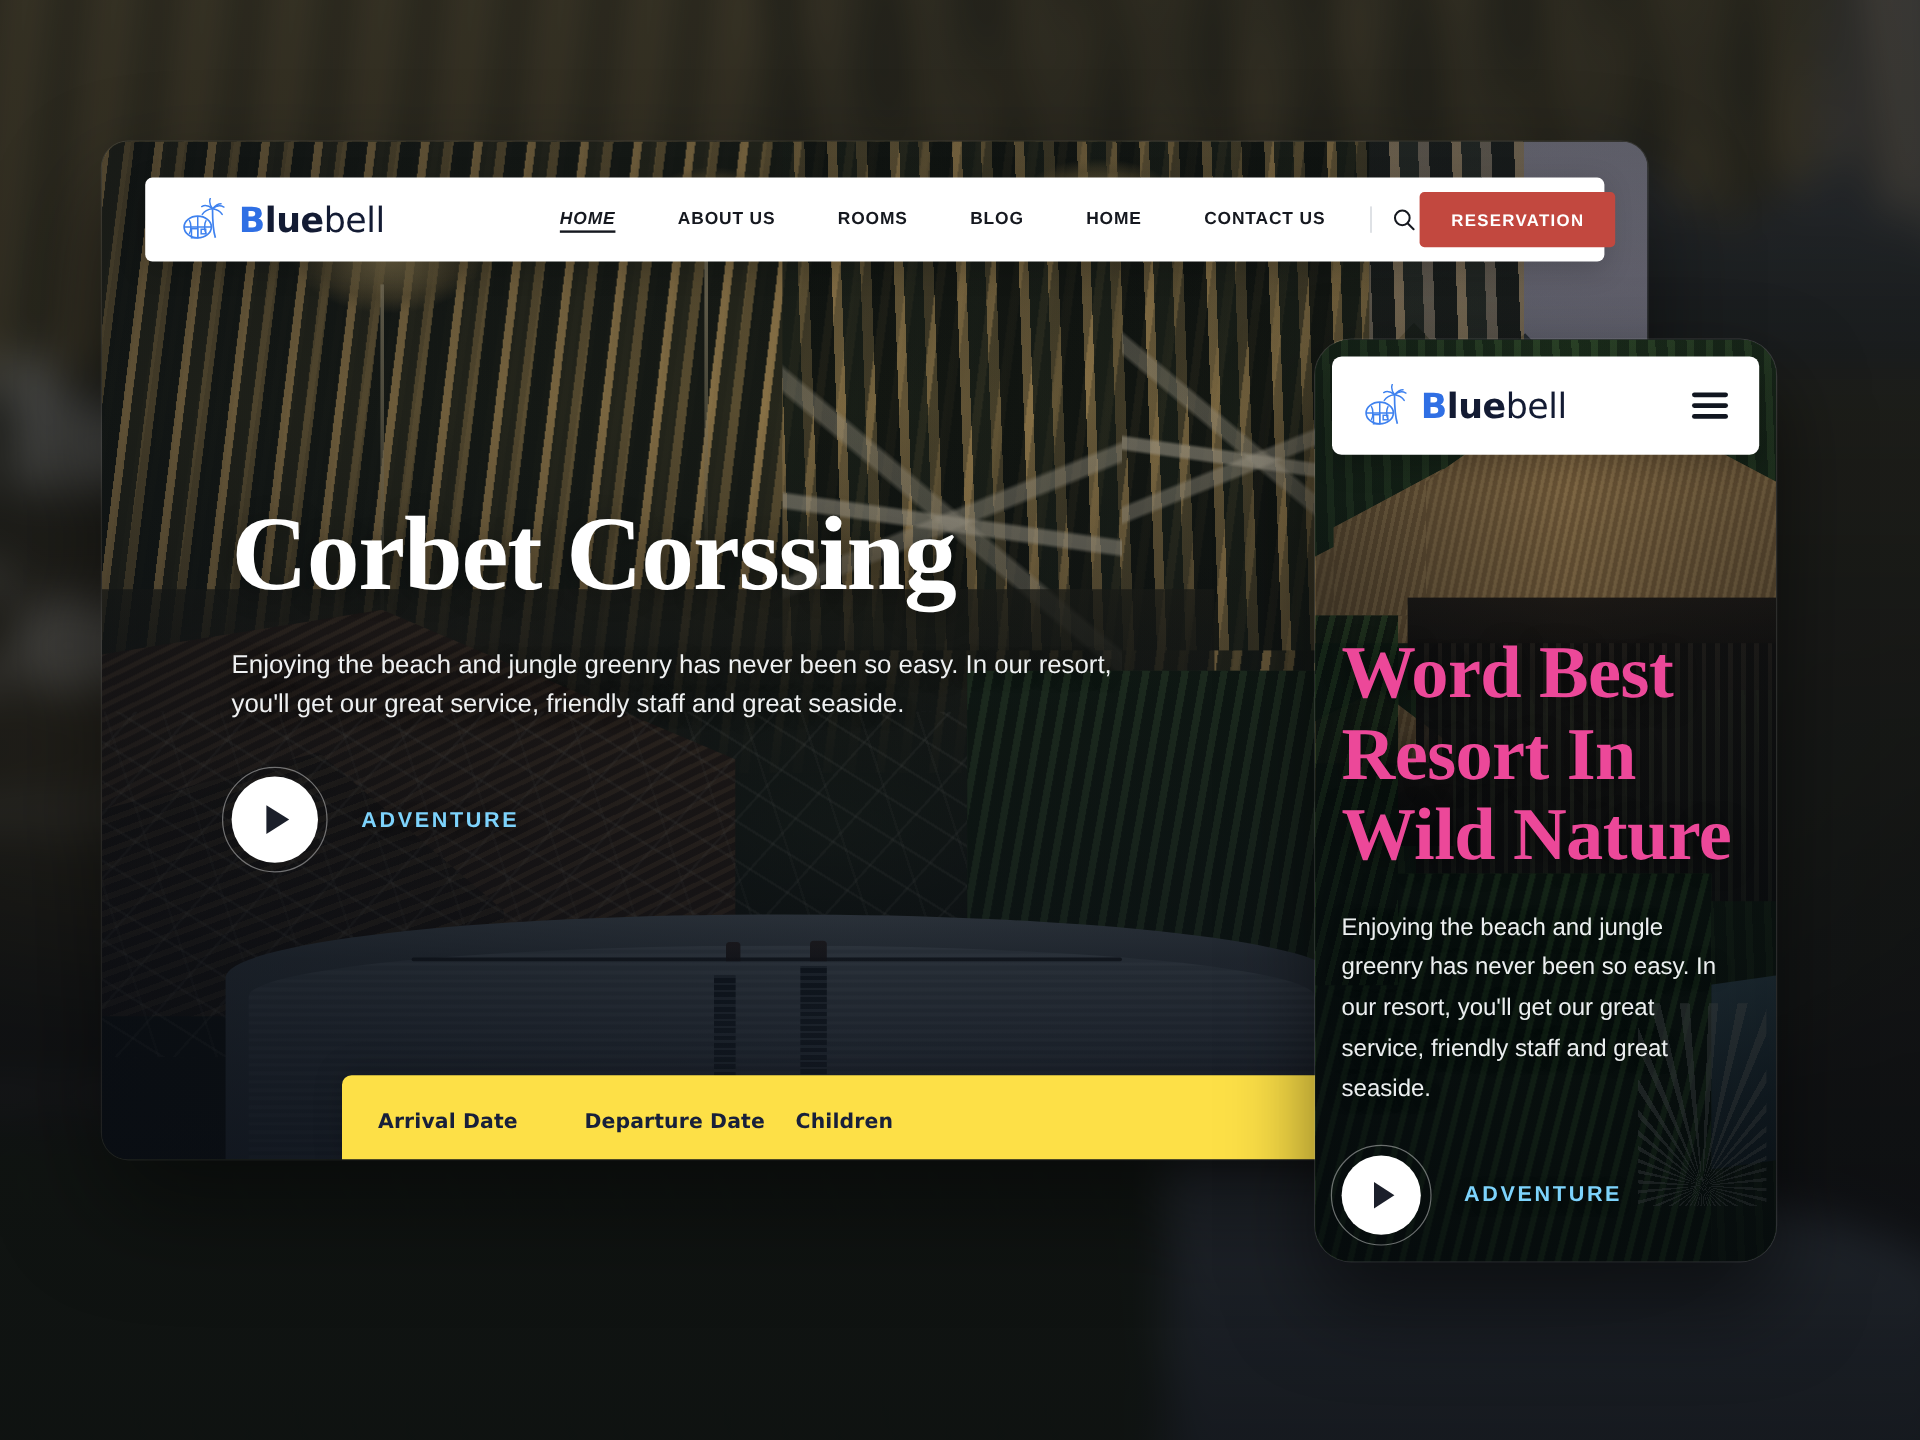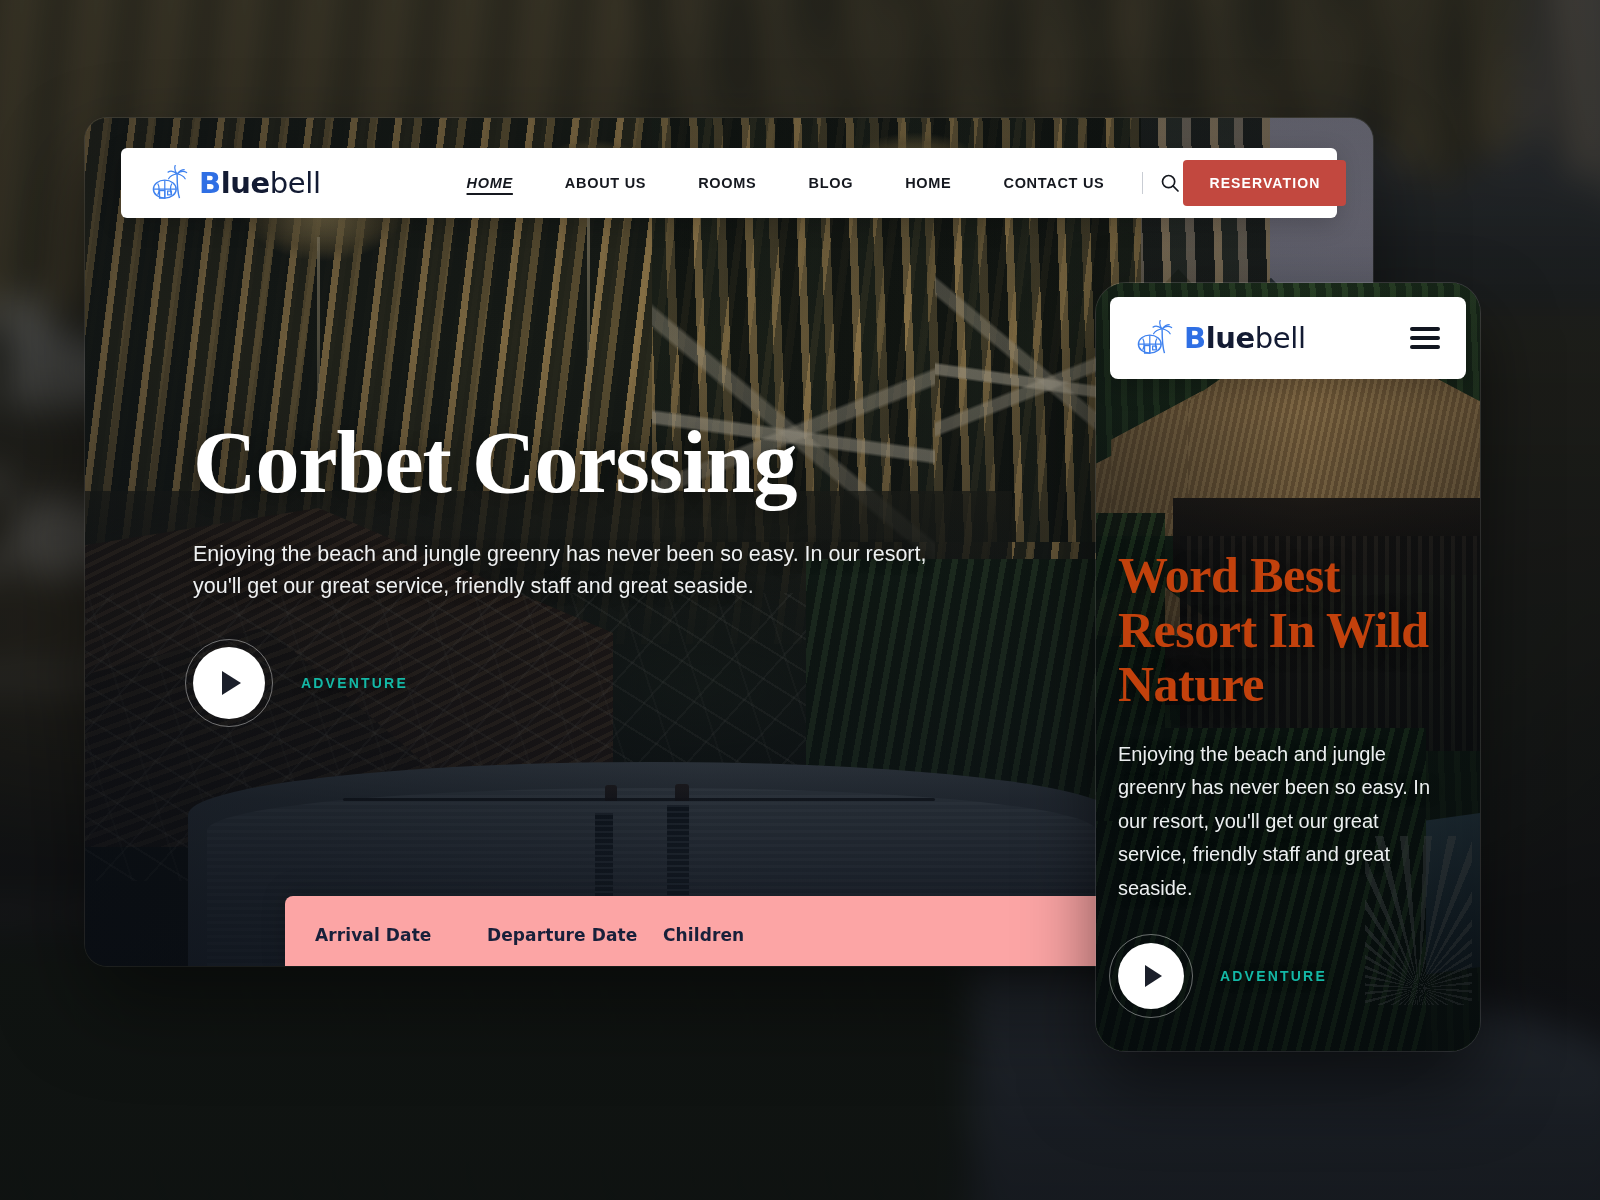--- a/index.html
+++ b/index.html
@@ -289,29 +289,29 @@
     background:#fff; border-radius:50%;
     display:flex; align-items:center; justify-content:center;
     cursor:pointer; position:relative;
   }
   .play-tri{
     width:0;height:0;
     border-style:solid;
     border-color:transparent transparent transparent #1b1f2a;
   }
   .adv-label{
-    font-size:14px; font-weight:700; letter-spacing:2.2px; color:#14b8a6;
+    font-size:18px; font-weight:700; letter-spacing:2.2px; color:#7dd3fc;
     text-shadow:0 2px 10px rgba(0,0,0,.6);
   }
 
   
   #dk-book{
     position:absolute; left:200px; bottom:-8px;
     width:980px; height:78px;
-    background:#fca5a5;
+    background:#fde047;
     border-radius:8px 8px 0 0;
     display:flex; align-items:flex-start;
     box-shadow:0 -4px 26px rgba(0,0,0,.16);
     margin-top:28px;
   }
   .book-field{
     padding:0 0 0 30px; display:flex; flex-direction:column; justify-content:center;
     height:100%;
   }
   .book-label{
@@ -382,25 +382,24 @@
     display:flex; align-items:center; justify-content:space-between;
     padding:0 26px 0 26px;
     box-shadow:0 8px 24px rgba(0,0,0,.22);
   }
   .burger{ width:30px; cursor:pointer; }
   .burger span{
     display:block; height:3.4px; background:#111620; border-radius:2px; margin:5.5px 0;
   }
   #mb-hero{ position:absolute; left:22px; top:245px; width:350px; }
   #mb-title{
-    font-family:"Liberation Serif", serif; font-weight:700; color:#c2410c;
-    font-size:50px; line-height:1.09; letter-spacing:-.5px;
+    font-family:"Liberation Serif", serif; font-weight:700; color:#ec4899;
+    font-size:62px; line-height:1.09; letter-spacing:-.5px;
     text-shadow:0 3px 20px rgba(0,0,0,.5);
     width:330px;
-    margin-top:20px;
   }
   #mb-sub{
     margin-top:26px; width:328px;
     font-size:20px; line-height:1.68; color:#eceff0; font-weight:300;
     text-shadow:0 2px 12px rgba(0,0,0,.6);
   }
   #mb-cta{ margin-top:38px; display:flex; align-items:center; gap:36px; }
 </style>
 </head>
 <body>

